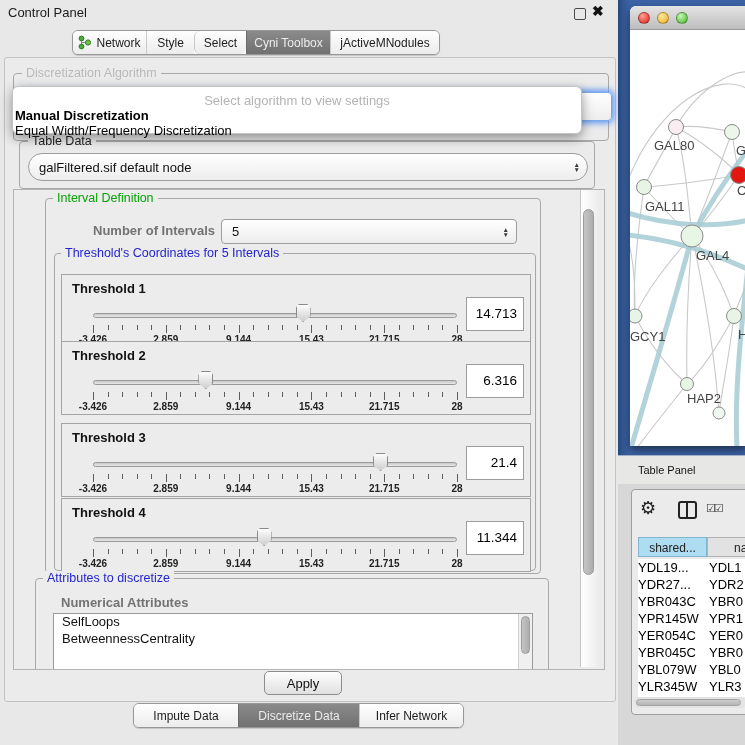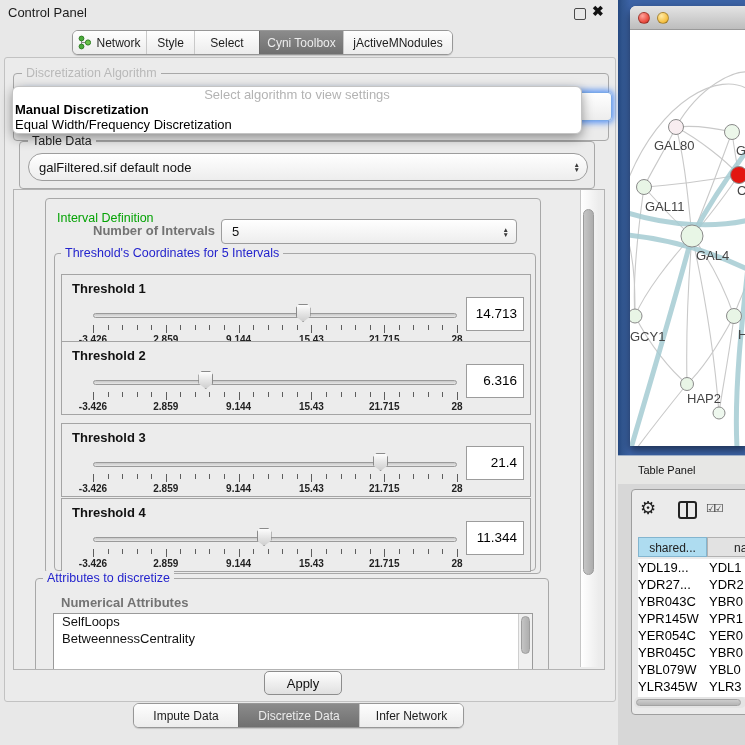--- a/index.html
+++ b/index.html
@@ -25,30 +25,30 @@
                  border:1px solid #c2c2c2;border-radius:3px;}
   .group{position:absolute;border:1px solid #a8a8a8;border-radius:4px;}
   .gtitle{position:absolute;top:-8px;font-size:12.5px;padding:0 4px;background:#ebebeb;white-space:nowrap;}
   .combo{position:absolute;background:linear-gradient(#ffffff,#ededed);border:1px solid #9d9d9d;border-radius:4px;
          font-size:13px;color:#111;display:flex;align-items:center;}
   .combo .cval{padding-left:10px;white-space:nowrap;overflow:hidden;}
   .stepper{position:absolute;right:7px;top:50%;transform:translateY(-50%);display:flex;flex-direction:column;
            align-items:center;font-size:6.5px;line-height:5px;color:#3a3a3a;}
   
   .popup{left:12px;top:86px;width:570px;height:48px;background:#ffffff;border:1px solid #c4c4c4;border-radius:6px;
-         box-shadow:0 4px 12px rgba(0,0,0,.4);z-index:30;padding-top:0;box-sizing:border-box;}
+         box-shadow:0 4px 12px rgba(0,0,0,.4);z-index:30;padding-top:6px;box-sizing:border-box;}
   .popup .hint{text-align:center;font-size:13px;color:#b3b3b3;height:15px;line-height:15px;}
   .popup .opt{font-size:13px;color:#000;height:15px;line-height:15px;padding-left:2px;white-space:nowrap;}
   .popup .opt.hl{font-weight:bold;}
   
   .scrollpane{left:12px;top:188px;width:590px;height:479px;border:1px solid #b3b3b3;background:#ececec;overflow:hidden;}
   .vsb{position:absolute;background:linear-gradient(90deg,#ffffff,#ededed);border-left:1px solid #c6c6c6;}
   .vsb .thumb{position:absolute;left:2px;width:11px;border-radius:6px;
               background:linear-gradient(90deg,#c6c6c6,#acacac);border:1px solid #9b9b9b;box-sizing:border-box;}
-  .green{color:#05a305;margin-top:20px;}
+  .green{color:#05a305;}
   .blue{color:#2424cd;}
   .bold13{font-size:13px;font-weight:bold;color:#737373;padding-left:18px;}
   
   .tpanel{position:absolute;width:468px;height:72px;border:1px solid #a4a4a4;background:#ececec;}
   .tpanel .tlabel{position:absolute;left:10px;top:6px;font-size:13px;font-weight:bold;color:#111;}
   .track{position:absolute;left:31px;top:38px;width:364px;height:5px;border:1px solid #9a9a9a;border-radius:3px;
          background:linear-gradient(#c7c7c7,#e8e8e8);box-sizing:border-box;}
   .knob{position:absolute;top:29px;width:15px;height:18px;background:linear-gradient(#fdfdfd,#cfcfcf);
         border:1px solid #8a8a8a;box-sizing:border-box;
         clip-path:polygon(50% 100%,0% 68%,0% 22%,22% 0%,78% 0%,100% 22%,100% 68%);}
@@ -120,21 +120,21 @@
               <line x1="3.5" y1="7.5" x2="9.5" y2="7.5" stroke="#8a8a8a" stroke-width="1"></line>
               <circle cx="3.5" cy="3.5" r="2.4" fill="#4aaa3a" stroke="#2f7d24"></circle>
               <circle cx="3.5" cy="11.5" r="2.4" fill="#4aaa3a" stroke="#2f7d24"></circle>
               <circle cx="10" cy="7.5" r="2.6" fill="#6cc24a" stroke="#2f7d24"></circle>
             </svg></span>
           <span>Network</span>
         </div>
         <div class="tab" style="width: 48px; box-sizing: border-box;">
           <span>Style</span>
         </div>
-        <div class="tab" style="width: 65px; box-sizing: border-box;">
+        <div class="tab" style="width: 52px; box-sizing: border-box; border-radius: 6px;">
           <span>Select</span>
         </div>
         <div class="tab sel" style="width: 84px; box-sizing: border-box;">
           <span>Cyni Toolbox</span>
         </div>
         <div class="tab" style="width: 109px; box-sizing: border-box;">
           <span>jActiveMNodules</span>
         </div>
       </div>
 

